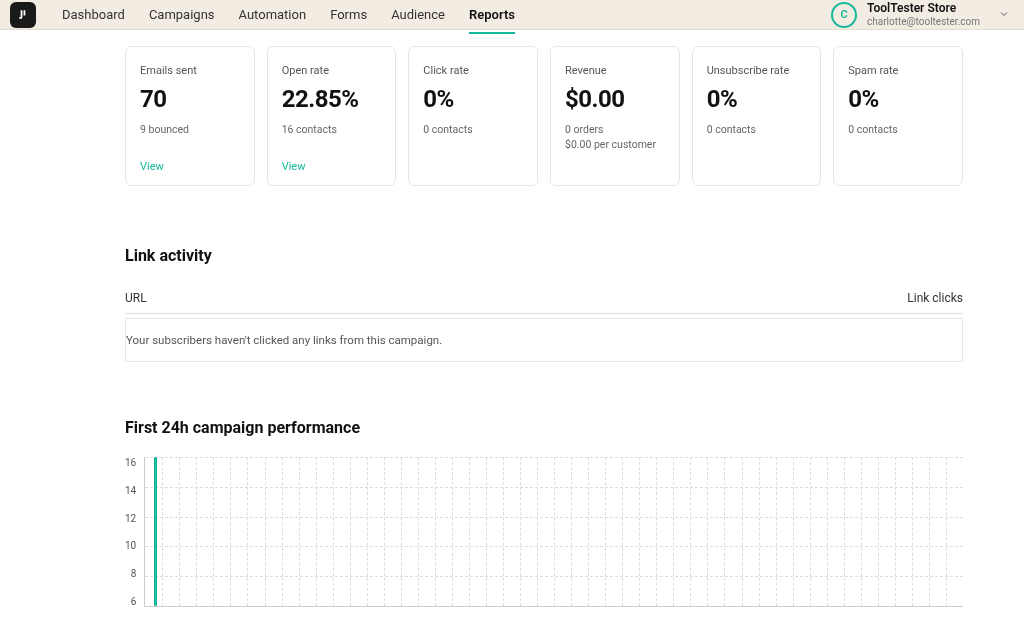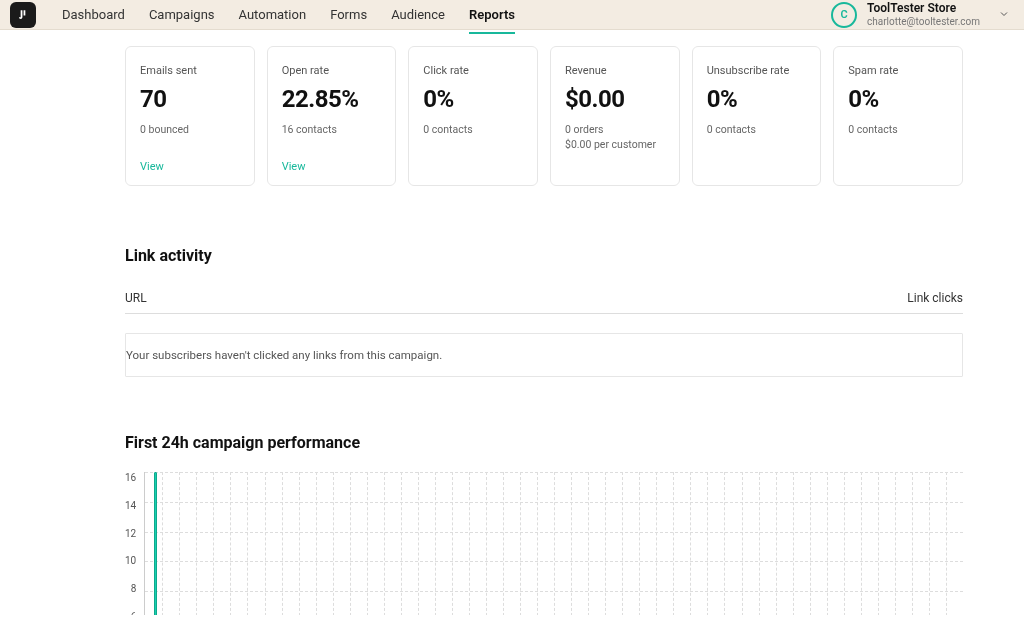--- a/index.html
+++ b/index.html
@@ -96,21 +96,21 @@
 
   .section-title { font-size: 16px; font-weight: 700; color: #111; margin-bottom: 18px; }
 
   .link-table-header {
     display: flex;
     justify-content: space-between;
     font-size: 12px;
     color: #333;
     padding: 8px 0;
     border-bottom: 1px solid #ddd;
-    margin-bottom: 19px;
+    margin-bottom: 4px;
   }
   .empty-box {
     border: 1px solid #e6e6e6;
     border-radius: 1px;
     padding: 14px 0;
     font-size: 11.5px;
     color: #555;
     margin-bottom: 56px;
   }
 
@@ -181,21 +181,21 @@
   </div>
 </div>
 
 <div class="scroll-area">
   <div class="container">
 
     <div class="cards" id="cards">
         <div class="card">
           <div class="card-label">Emails sent</div>
           <div class="card-value">70</div>
-          <div class="card-sub">0 bounced</div>
+          <div class="card-sub">9 bounced</div>
           <div class="card-view">View</div>
         </div>
         <div class="card">
           <div class="card-label">Open rate</div>
           <div class="card-value">22.85%</div>
           <div class="card-sub">16 contacts</div>
           <div class="card-view">View</div>
         </div>
         <div class="card">
           <div class="card-label">Click rate</div>

